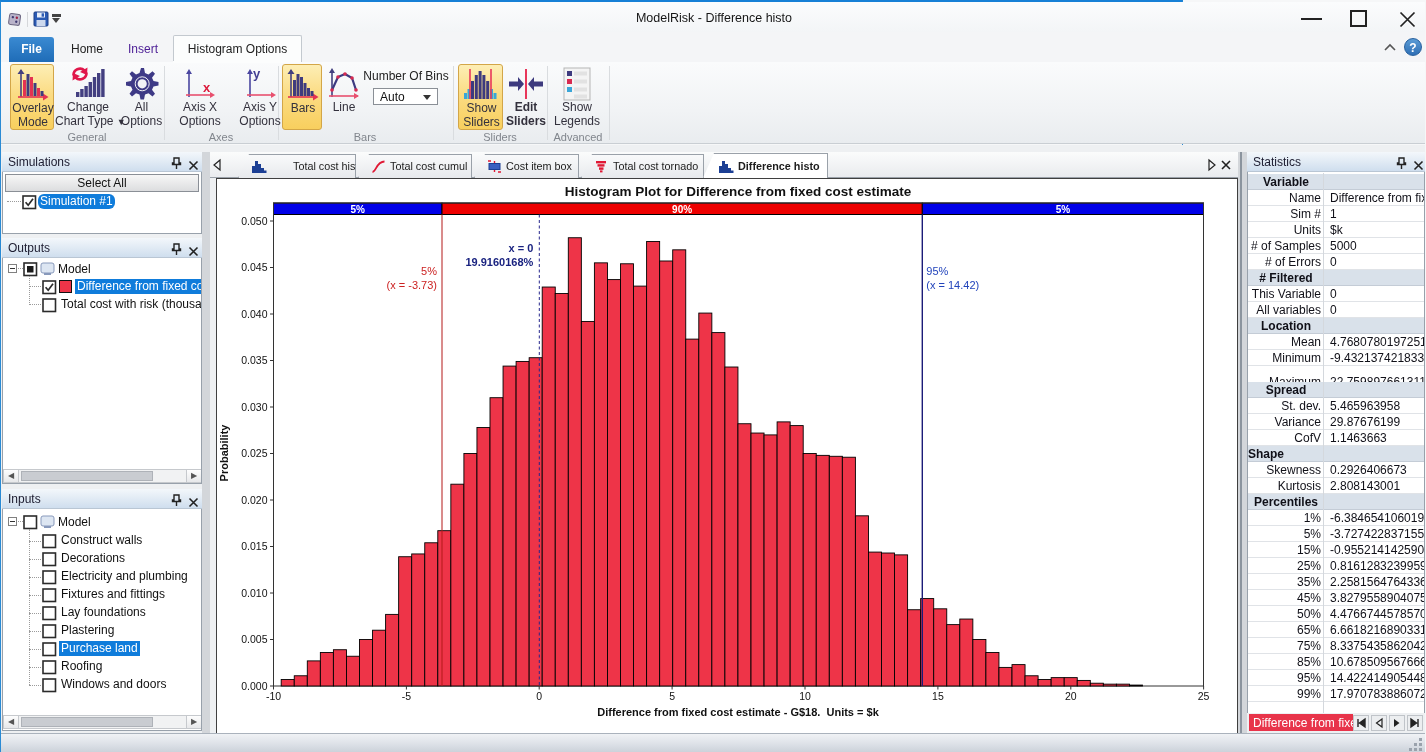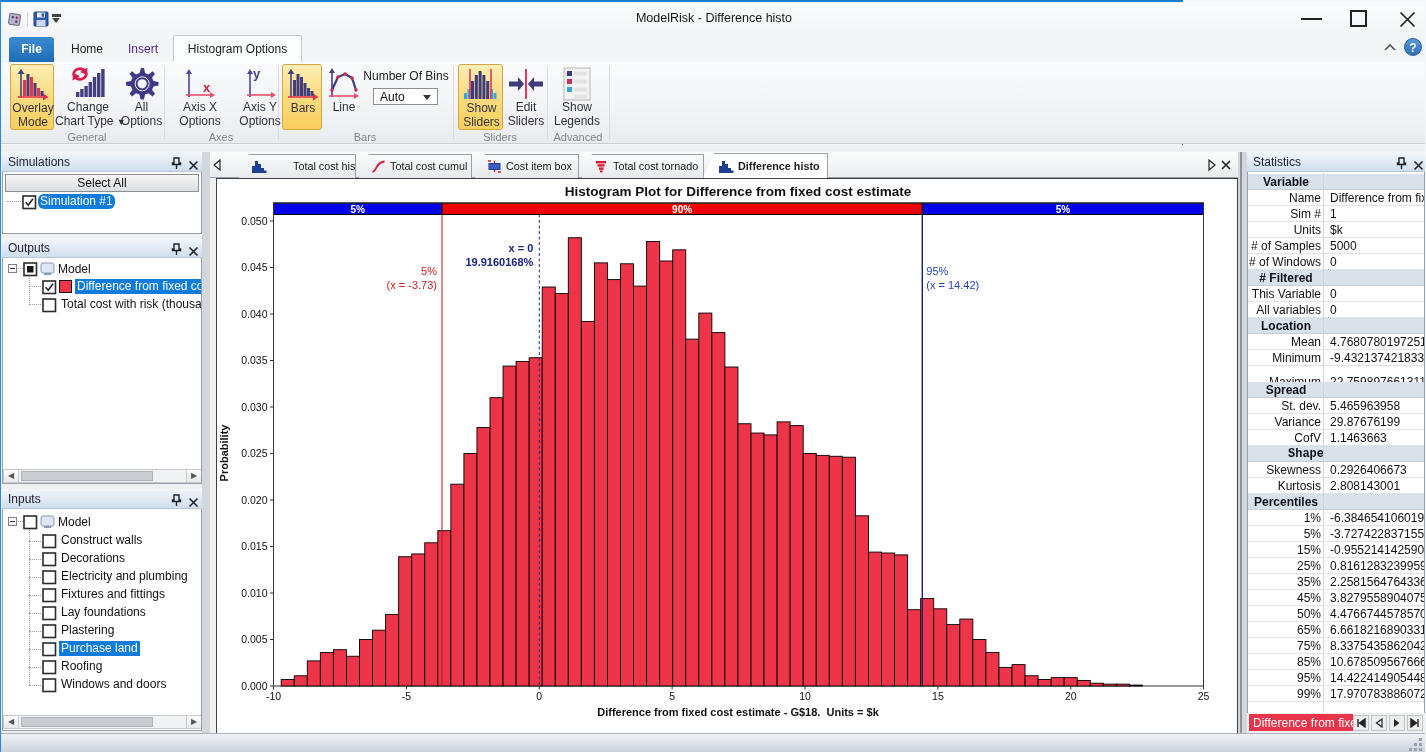--- a/index.html
+++ b/index.html
@@ -196,21 +196,21 @@
           <path d="M29 2 L29 32" stroke="#e8365a" stroke-width="1.6"></path>
         </svg></div>
       <div class="abs btntxt" style="left:0;top:37px;width:45px;">Show<br>Sliders</div>
     </div>
 <div class="ribbtn" style="left:504px;width:42px;">
       <div class="abs" style="left:2px;top:2px;"><svg width="38" height="36" viewBox="0 0 38 36">
 <path d="M19 3 L19 33" stroke="#e8365a" stroke-width="2"></path>
 <path d="M2 15.5 L11 15.5 L11 11 L17 18 L11 25 L11 20.5 L2 20.5 Z" fill="#3d3a7e"></path>
 <path d="M36 15.5 L27 15.5 L27 11 L21 18 L27 25 L27 20.5 L36 20.5 Z" fill="#3d3a7e"></path>
         </svg></div>
-      <div class="abs btntxt" style="left:0;top:37px;width:42px;">Edit<br>Sliders</div>
+      <div class="abs btntxt" style="left:0;top:37px;width:42px;font-weight:bold;">Edit<br>Sliders</div>
     </div>
 <div class="ribbtn" style="left:547px;width:58px;">
       <div class="abs" style="left:12px;top:2px;"><svg width="34" height="36" viewBox="0 0 34 36">
 <rect x="4" y="2" width="26" height="32" fill="#f4f4f4" stroke="#b5b5b5"></rect>
 <rect x="7" y="5" width="5" height="5" fill="#3d3a7e"></rect>
           <rect x="14" y="5.5" width="13" height="4" fill="#e2e2e2"></rect>
 <rect x="7" y="13" width="5" height="5" fill="#d82a50"></rect>
           <rect x="14" y="13.5" width="13" height="4" fill="#e2e2e2"></rect>
 <rect x="7" y="21" width="5" height="5" fill="#3aa6d8"></rect>
           <rect x="14" y="21.5" width="13" height="4" fill="#e2e2e2"></rect>
@@ -570,21 +570,21 @@
       </div>
 <div class="statrow" style="top:49px;">
         <div class="statlab">Units</div>
         <div class="statval">$k</div>
       </div>
 <div class="statrow" style="top:65px;">
         <div class="statlab"># of Samples</div>
         <div class="statval">5000</div>
       </div>
 <div class="statrow" style="top:81px;">
-        <div class="statlab"># of Windows</div>
+        <div class="statlab"># of Errors</div>
         <div class="statval">0</div>
       </div>
 <div class="statrow stathdr" style="top:97px;">
         <div class="statlab" style="width:76px;text-align:center;left:0;"># Filtered</div>
       </div>
 <div class="statrow" style="top:113px;">
         <div class="statlab">This Variable</div>
         <div class="statval">0</div>
       </div>
 <div class="statrow" style="top:129px;">
@@ -615,21 +615,21 @@
       </div>
 <div class="statrow" style="top:241px;">
         <div class="statlab">Variance</div>
         <div class="statval">29.87676199</div>
       </div>
 <div class="statrow" style="top:257px;">
         <div class="statlab">CofV</div>
         <div class="statval">1.1463663</div>
       </div>
 <div class="statrow stathdr" style="top:273px;">
-        <div class="statlab" style="width:76px;text-align:right;left:0;font-family:Liberation Mono, monospace;">Shape</div>
+        <div class="statlab" style="width:76px;text-align:left;left:0;">Shape</div>
       </div>
 <div class="statrow" style="top:289px;">
         <div class="statlab">Skewness</div>
         <div class="statval">0.2926406673</div>
       </div>
 <div class="statrow" style="top:305px;">
         <div class="statlab">Kurtosis</div>
         <div class="statval">2.808143001</div>
       </div>
 <div class="statrow stathdr" style="top:321px;">

